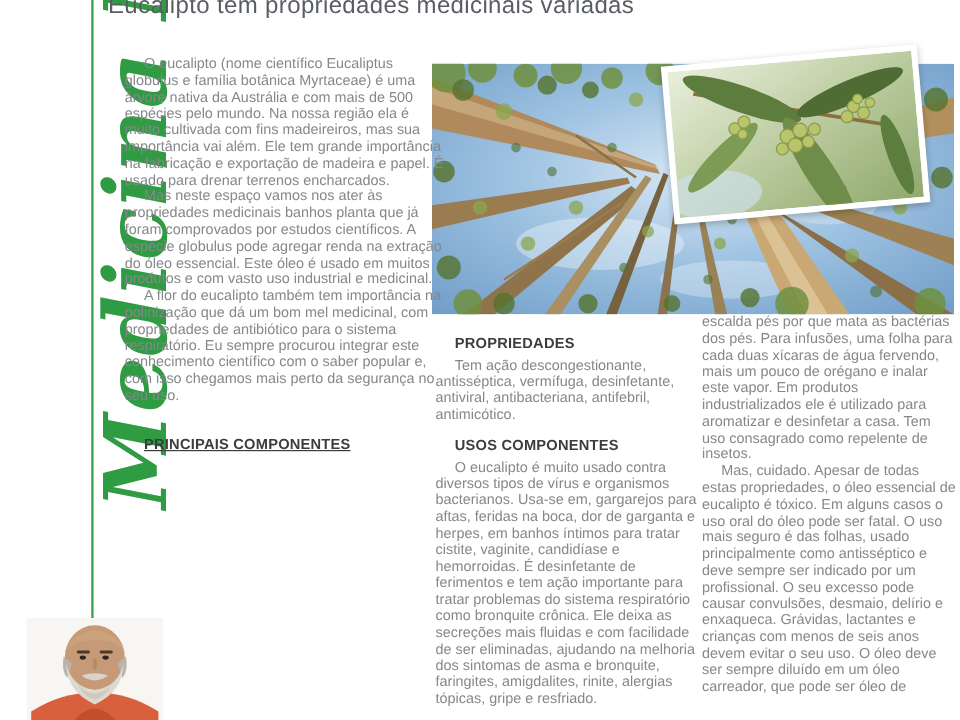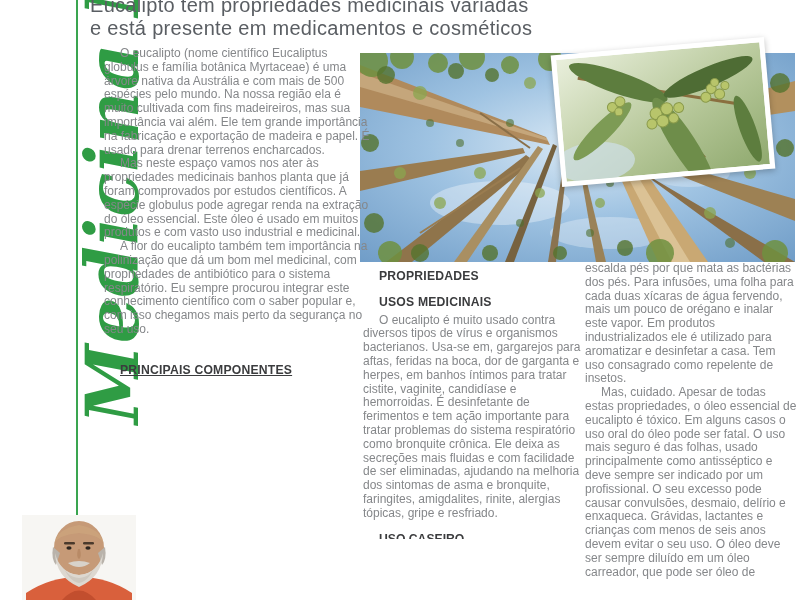--- a/index.html
+++ b/index.html
@@ -43,38 +43,37 @@
   .col p { margin:0; text-indent:16px; }
   .col p.noindent { text-indent:0; }
   .col h3 {
     margin:0; color:#3b3c3e; font-size:12.2px; font-weight:bold;
     letter-spacing:0.2px; text-indent:16px;
   }
   .col1 { left:104px;  top:47px;  width:268px; }
   .col2 { left:363px; top:266px; width:220px; }
   .col3 { left:585px; top:262px; width:212px; }
   .col1 h3 { margin-top:27px; margin-bottom:3px;text-decoration:underline; }
-  .col2 h3.first { margin-top:4px; margin-bottom:4px; }
+  .col2 h3.first { margin-top:14px; margin-bottom:4px; }
   .col2 h3.second { margin-top:12px; margin-bottom:4px; }
   .partial-heading {
     display:block; height:6px; overflow:hidden; margin-top:12px;
     color:#3b3c3e; font-size:12.2px; font-weight:bold; text-indent:16px;
   }
 </style>
 </head>
 <body>
 
 <div class="page">
 
   <div class="vertical-title">Medicina Natural</div>
   <div class="rail-line"></div>
 
   <div class="headline">
     <div>Eucalipto tem propriedades medicinais variadas</div>
-    <div>e está presente em medicamentos e cosméticos</div>
   </div>
 
   <div class="main-photo">
     <svg viewBox="0 0 435 209" width="435" height="209">
       <defs>
         <radialGradient id="sky" cx="50%" cy="45%" r="75%">
           <stop offset="0%" stop-color="#d7e7f4"></stop>
           <stop offset="45%" stop-color="#9fc3e2"></stop>
           <stop offset="100%" stop-color="#6f9cc7"></stop>
         </radialGradient>
@@ -191,21 +190,22 @@
 
   <div class="col col1">
     <p>O eucalipto (nome científico Eucaliptus globulus e família botânica Myrtaceae) é uma árvore nativa da Austrália e com mais de 500 espécies pelo mundo. Na nossa região ela é muito cultivada com fins madeireiros, mas sua importância vai além. Ele tem grande importância na fabricação e exportação de madeira e papel. É usado para drenar terrenos encharcados.</p>
     <p>Mas neste espaço vamos nos ater às propriedades medicinais banhos planta que já foram comprovados por estudos científicos. A espécie globulus pode agregar renda na extração do óleo essencial. Este óleo é usado em muitos produtos e com vasto uso industrial e medicinal.</p>
     <p>A flor do eucalipto também tem importância na polinização que dá um bom mel medicinal, com propriedades de antibiótico para o sistema respiratório. Eu sempre procurou integrar este conhecimento científico com o saber popular e, com isso chegamos mais perto da segurança no seu uso.</p>
     <h3>PRINCIPAIS COMPONENTES</h3>
   </div>
 
   <div class="col col2">
     <h3 class="first">PROPRIEDADES</h3>
-    <h3 class="second">USOS MEDICINAIS</h3>
+    <p>Tem ação descongestionante, antisséptica, vermífuga, desinfetante, antiviral, antibacteriana, antifebril, antimicótico.</p>
+    <h3 class="second">USOS COMPONENTES</h3>
     <p>O eucalipto é muito usado contra diversos tipos de vírus e organismos bacterianos. Usa-se em, gargarejos para aftas, feridas na boca, dor de garganta e herpes, em banhos íntimos para tratar cistite, vaginite, candidíase e hemorroidas. É desinfetante de ferimentos e tem ação importante para tratar problemas do sistema respiratório como bronquite crônica. Ele deixa as secreções mais fluidas e com facilidade de ser eliminadas, ajudando na melhoria dos sintomas de asma e bronquite, faringites, amigdalites, rinite, alergias tópicas, gripe e resfriado.</p>
     <span class="partial-heading">USO CASEIRO</span>
   </div>
 
   <div class="col col3">
     <p class="noindent">escalda pés por que mata as bactérias dos pés. Para infusões, uma folha para cada duas xícaras de água fervendo, mais um pouco de orégano e inalar este vapor. Em produtos industrializados ele é utilizado para aromatizar e desinfetar a casa. Tem uso consagrado como repelente de insetos.</p>
     <p>Mas, cuidado. Apesar de todas estas propriedades, o óleo essencial de eucalipto é tóxico. Em alguns casos o uso oral do óleo pode ser fatal. O uso mais seguro é das folhas, usado principalmente como antisséptico e deve sempre ser indicado por um profissional. O seu excesso pode causar convulsões, desmaio, delírio e enxaqueca. Grávidas, lactantes e crianças com menos de seis anos devem evitar o seu uso. O óleo deve ser sempre diluído em um óleo carreador, que pode ser óleo de</p>
   </div>
 
   <div class="author-photo">

